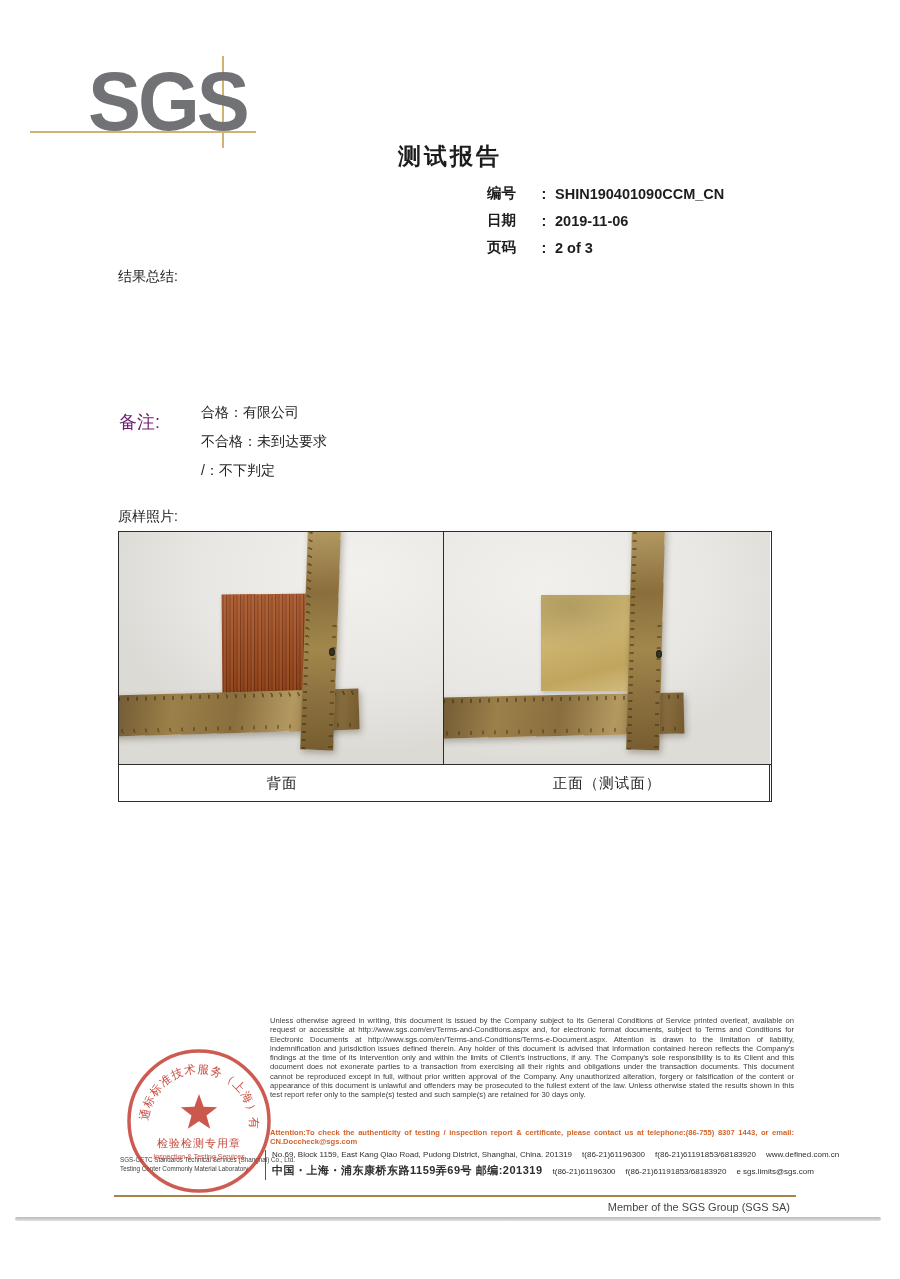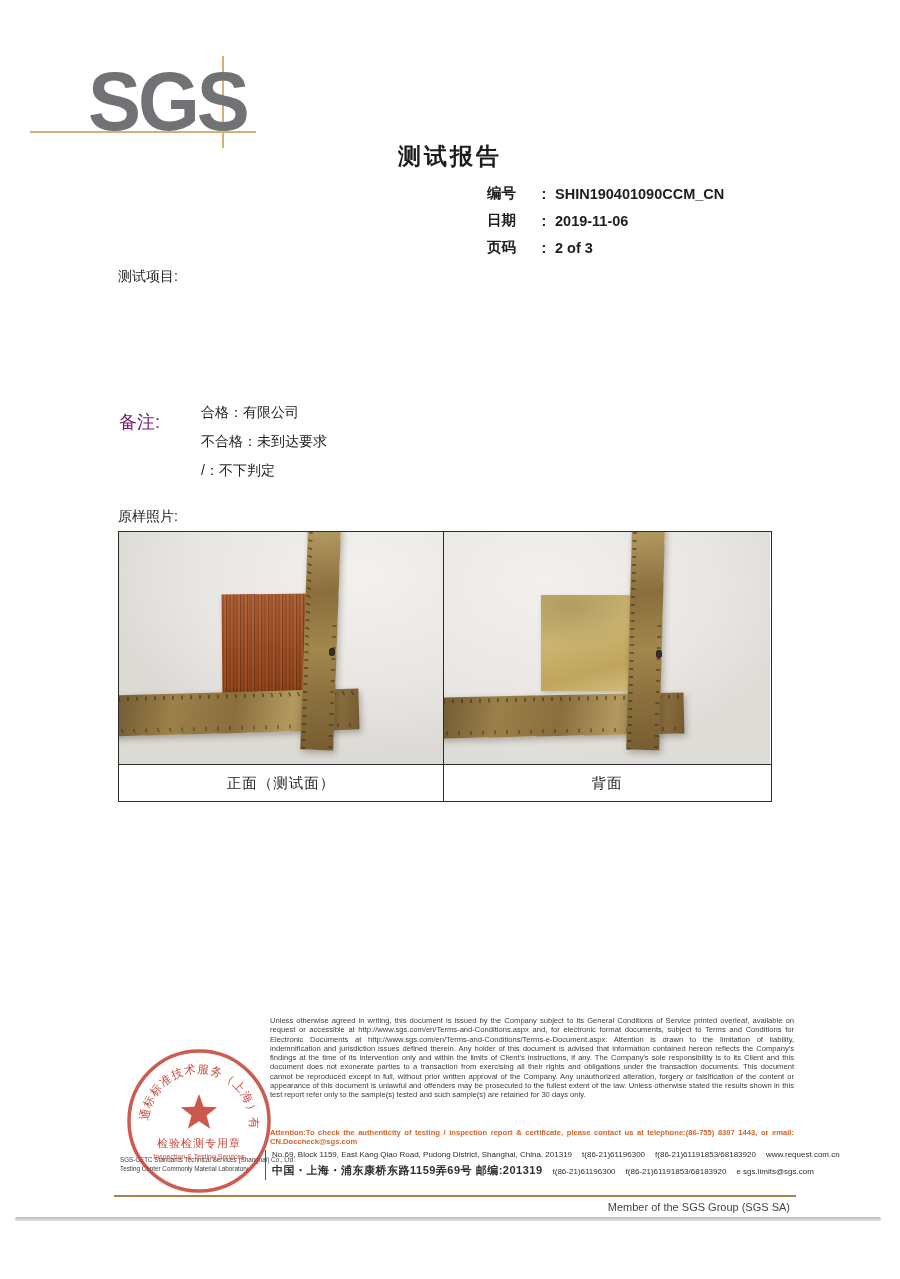--- a/index.html
+++ b/index.html
@@ -158,21 +158,21 @@
       <span class="info-colon">:</span>
       <span class="info-value">2019-11-06</span>
     </div>
     <div class="info-row">
       <span class="info-label">页码</span>
       <span class="info-colon">:</span>
       <span class="info-value">2 of 3</span>
     </div>
   </div>
 
-  <div class="section-label" id="summary-label">测试项目:</div>
+  <div class="section-label" id="summary-label">结果总结:</div>
 
 
   <div class="remarks-label">备注:</div>
   <div class="remarks-lines">
     <div class="remarks-line">合格：有限公司</div>
     <div class="remarks-line">不合格：未到达要求</div>
     <div class="remarks-line">/：不下判定</div>
   </div>
 
   <div class="section-label" id="photos-label">原样照片:</div>
@@ -186,22 +186,22 @@
         <div class="ruler-hole"></div>
       </div>
       <div class="photo-cell back photo-bg-back">
         <div class="sample sample-khaki"></div>
         <div class="ruler ruler-h"></div>
         <div class="ruler ruler-v"></div>
         <div class="ruler-hole"></div>
       </div>
     </div>
     <div class="caption-row">
+      <div class="caption">背面</div>
       <div class="caption first">正面（测试面）</div>
-      <div class="caption">背面</div>
     </div>
   </div>
 
   <div class="stamp-under">
     <div>SGS-CETC Standards Technical Services (Shanghai) Co., Ltd.</div>
     <div>Testing Center Commonly Material Laboratory</div>
   </div>
 
   <svg class="stamp" viewBox="0 0 150 150">
     <circle cx="75" cy="75" r="70" fill="none" stroke="#c23a2e" stroke-width="3.5" opacity="0.9"></circle>
@@ -217,21 +217,21 @@
   </svg>
 
   <div class="legal">Unless otherwise agreed in writing, this document is issued by the Company subject to its General Conditions of Service printed overleaf, available on request or accessible at http://www.sgs.com/en/Terms-and-Conditions.aspx and, for electronic format documents, subject to Terms and Conditions for Electronic Documents at http://www.sgs.com/en/Terms-and-Conditions/Terms-e-Document.aspx. Attention is drawn to the limitation of liability, indemnification and jurisdiction issues defined therein. Any holder of this document is advised that information contained hereon reflects the Company's findings at the time of its intervention only and within the limits of Client's instructions, if any. The Company's sole responsibility is to its Client and this document does not exonerate parties to a transaction from exercising all their rights and obligations under the transaction documents. This document cannot be reproduced except in full, without prior written approval of the Company. Any unauthorized alteration, forgery or falsification of the content or appearance of this document is unlawful and offenders may be prosecuted to the fullest extent of the law. Unless otherwise stated the results shown in this test report refer only to the sample(s) tested and such sample(s) are retained for 30 days only.</div>
   <div class="attention">Attention:To check the authenticity of testing / inspection report &amp; certificate, please contact us at telephone:(86-755) 8307 1443, or email: CN.Doccheck@sgs.com</div>
 
   <div class="addr">
     <div class="addr-line addr-line1">
       <span>No.69, Block 1159, East Kang Qiao Road, Pudong District, Shanghai, China. 201319</span>
       <span>t(86-21)61196300</span>
       <span>f(86-21)61191853/68183920</span>
-      <span>www.request.com.cn</span>
+      <span>www.defined.com.cn</span>
     </div>
     <div class="addr-line addr-line2">
       <span class="addr-cn">中国・上海・浦东康桥东路1159弄69号  邮编:201319</span>
       <span>t(86-21)61196300</span>
       <span>f(86-21)61191853/68183920</span>
       <span>e sgs.limits@sgs.com</span>
     </div>
   </div>
 
   <div class="footer-rule"></div>

